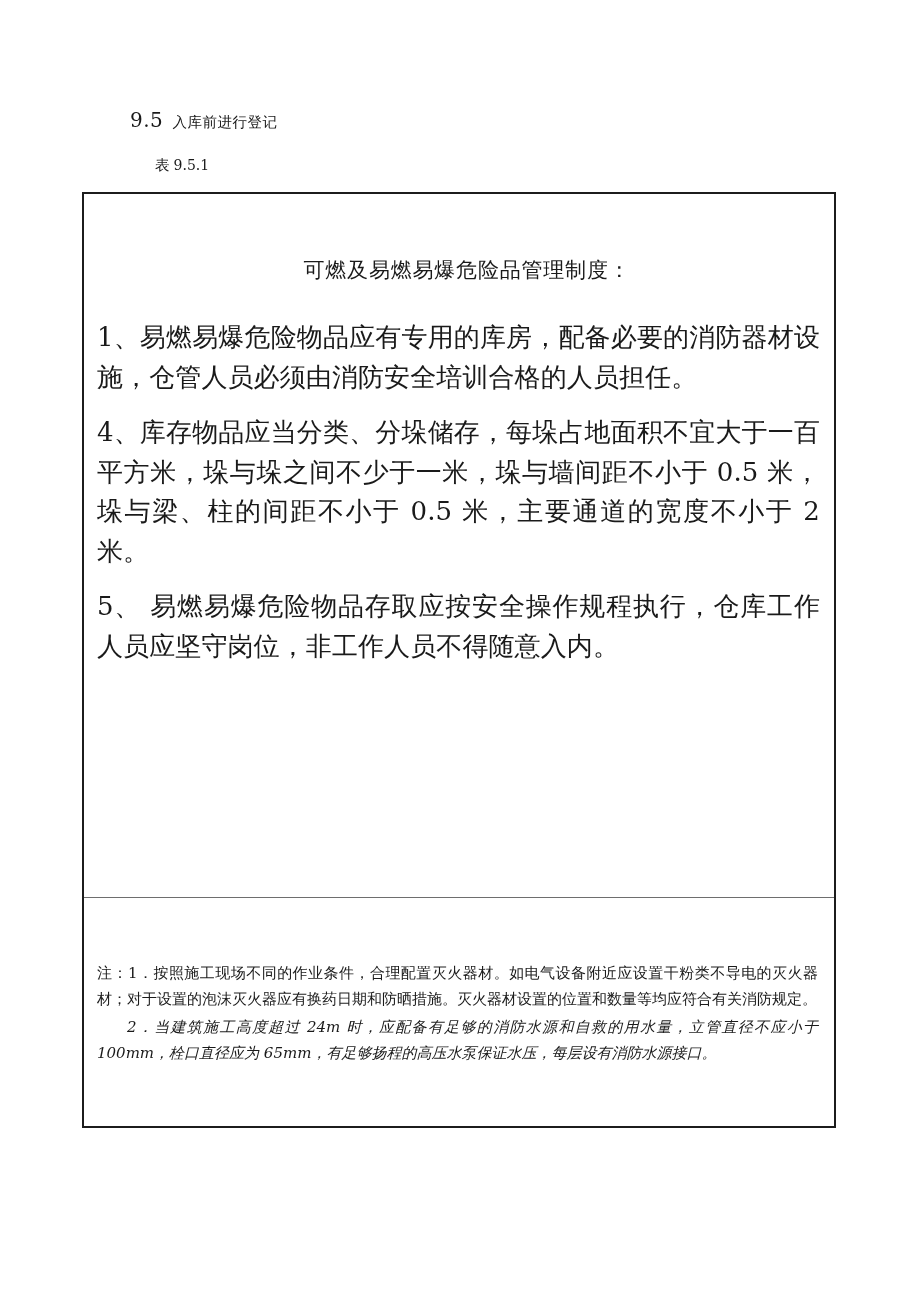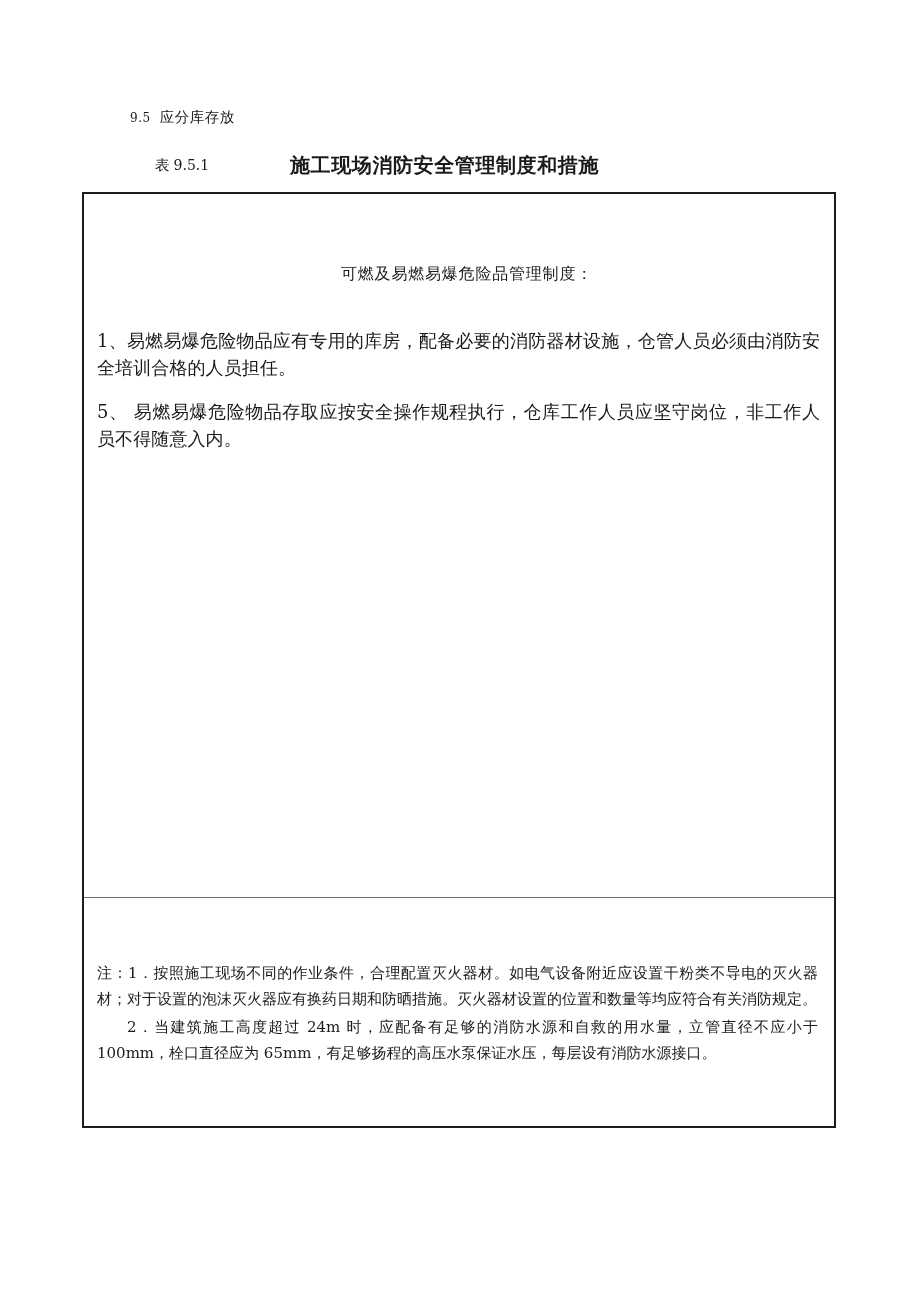--- a/index.html
+++ b/index.html
@@ -29,21 +29,21 @@
     position: absolute;
     left: 130px;
     top: 108px;
     font-family: "Liberation Sans", "DejaVu Sans", sans-serif;
     font-size: 14.5px;
     letter-spacing: 0.5px;
     white-space: nowrap;
   }
   .section-head .num {
     font-family: "DejaVu Serif", "Liberation Serif", serif;
-    font-size: 12px;
+    font-size: 20px;
   }
 
   .table-caption {
     position: absolute;
     left: 135px;
     top: 155px;
     width: 700px;
     height: 30px;
     white-space: nowrap;
   }
@@ -92,77 +92,78 @@
     position: absolute;
     left: 0;
     top: 704px;
     right: 0;
     bottom: 0;
     box-sizing: border-box;
   }
 
   .doc-heading {
     text-align: center;
-    font-size: 16px;
+    font-size: 21px;
     letter-spacing: 0.8px;
-    margin: 16px;
+    margin: 8px;
     padding: 54px 0 0 16px;
     font-weight: normal;
     font-family: "DejaVu Serif", "Liberation Serif", serif;
   }
 
   .body-list {
     margin: 0;
     padding: 26px 14px 0 13px;
   }
   .body-list p {
     margin: 0 0 16px 0;
-    font-size: 18px;
+    font-size: 26px;
     line-height: 1.52;
     text-align: justify;
     text-justify: inter-ideograph;
     letter-spacing: 0.1px;
     font-family: "DejaVu Serif", "Liberation Serif", serif;
   }
 
   .note-block {
     padding: 62px 16px 0 13px;
   }
   .note-block p {
     margin: 0 0 2px 0;
     font-size: 15px;
     line-height: 1.74;
     text-align: justify;
     text-justify: inter-ideograph;
     font-family: "DejaVu Serif", "Liberation Serif", serif;
   }
   .note-block p.indented {
     text-indent: 2em;
+    font-style: italic;
   }
 </style>
 </head>
 <body>
 
 <div class="page">
 
   <div class="section-head">
-    <span class="num">9.5</span>&nbsp;&nbsp;<span>应分库存放</span>
+    <span class="num">9.5</span>&nbsp;&nbsp;<span>入库前进行登记</span>
   </div>
 
   <div class="table-caption">
     <span class="cap-label"><span>表</span>&nbsp;<span class="cnum">9.5.1</span></span>
-    <span class="cap-title">施工现场消防安全管理制度和措施</span>
   </div>
 
   <div class="frame">
 
     <div class="cell-main">
       <div class="doc-heading">可燃及易燃易爆危险品管理制度：</div>
       <div class="body-list">
         <p>1、易燃易爆危险物品应有专用的库房，配备必要的消防器材设施，仓管人员必须由消防安全培训合格的人员担任。</p>
+        <p>4、库存物品应当分类、分垛储存，每垛占地面积不宜大于一百平方米，垛与垛之间不少于一米，垛与墙间距不小于 0.5 米，垛与梁、柱的间距不小于 0.5 米，主要通道的宽度不小于 2 米。</p>
         <p>5、 易燃易爆危险物品存取应按安全操作规程执行，仓库工作人员应坚守岗位，非工作人员不得随意入内。</p>
       </div>
     </div>
 
     <div class="cell-note">
       <div class="note-block">
         <p>注：1．按照施工现场不同的作业条件，合理配置灭火器材。如电气设备附近应设置干粉类不导电的灭火器材；对于设置的泡沫灭火器应有换药日期和防晒措施。灭火器材设置的位置和数量等均应符合有关消防规定。</p>
         <p class="indented">2．当建筑施工高度超过 24m 时，应配备有足够的消防水源和自救的用水量，立管直径不应小于 100mm，栓口直径应为 65mm，有足够扬程的高压水泵保证水压，每层设有消防水源接口。</p>
       </div>
     </div>

